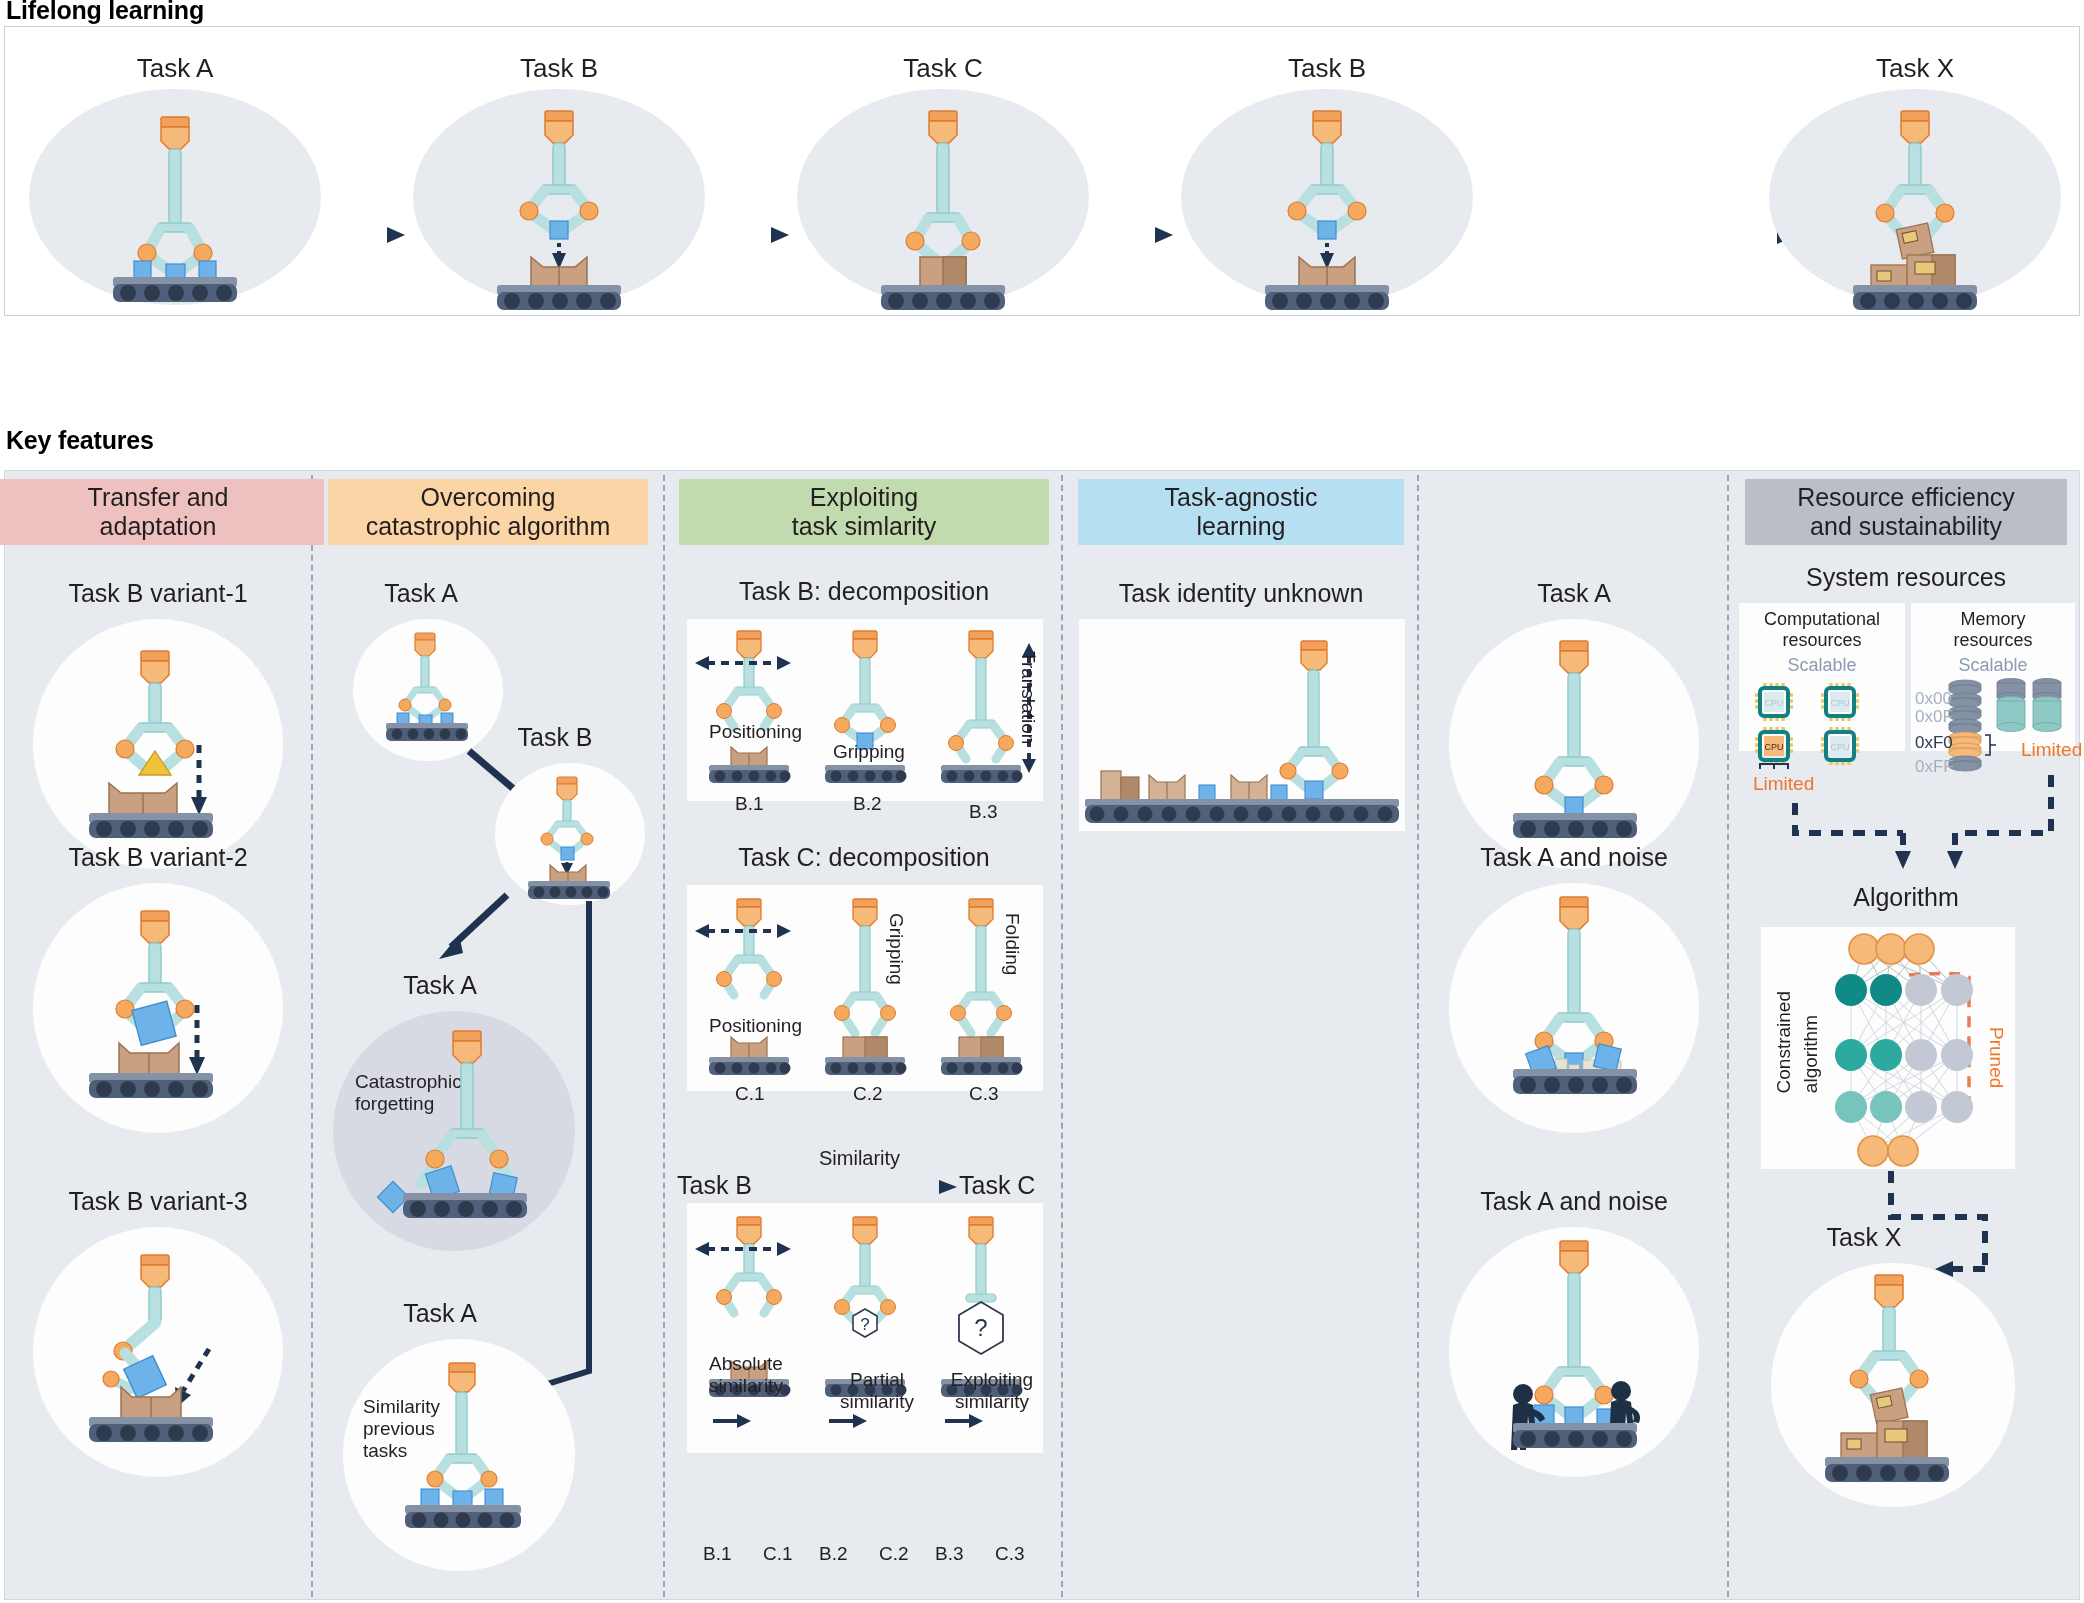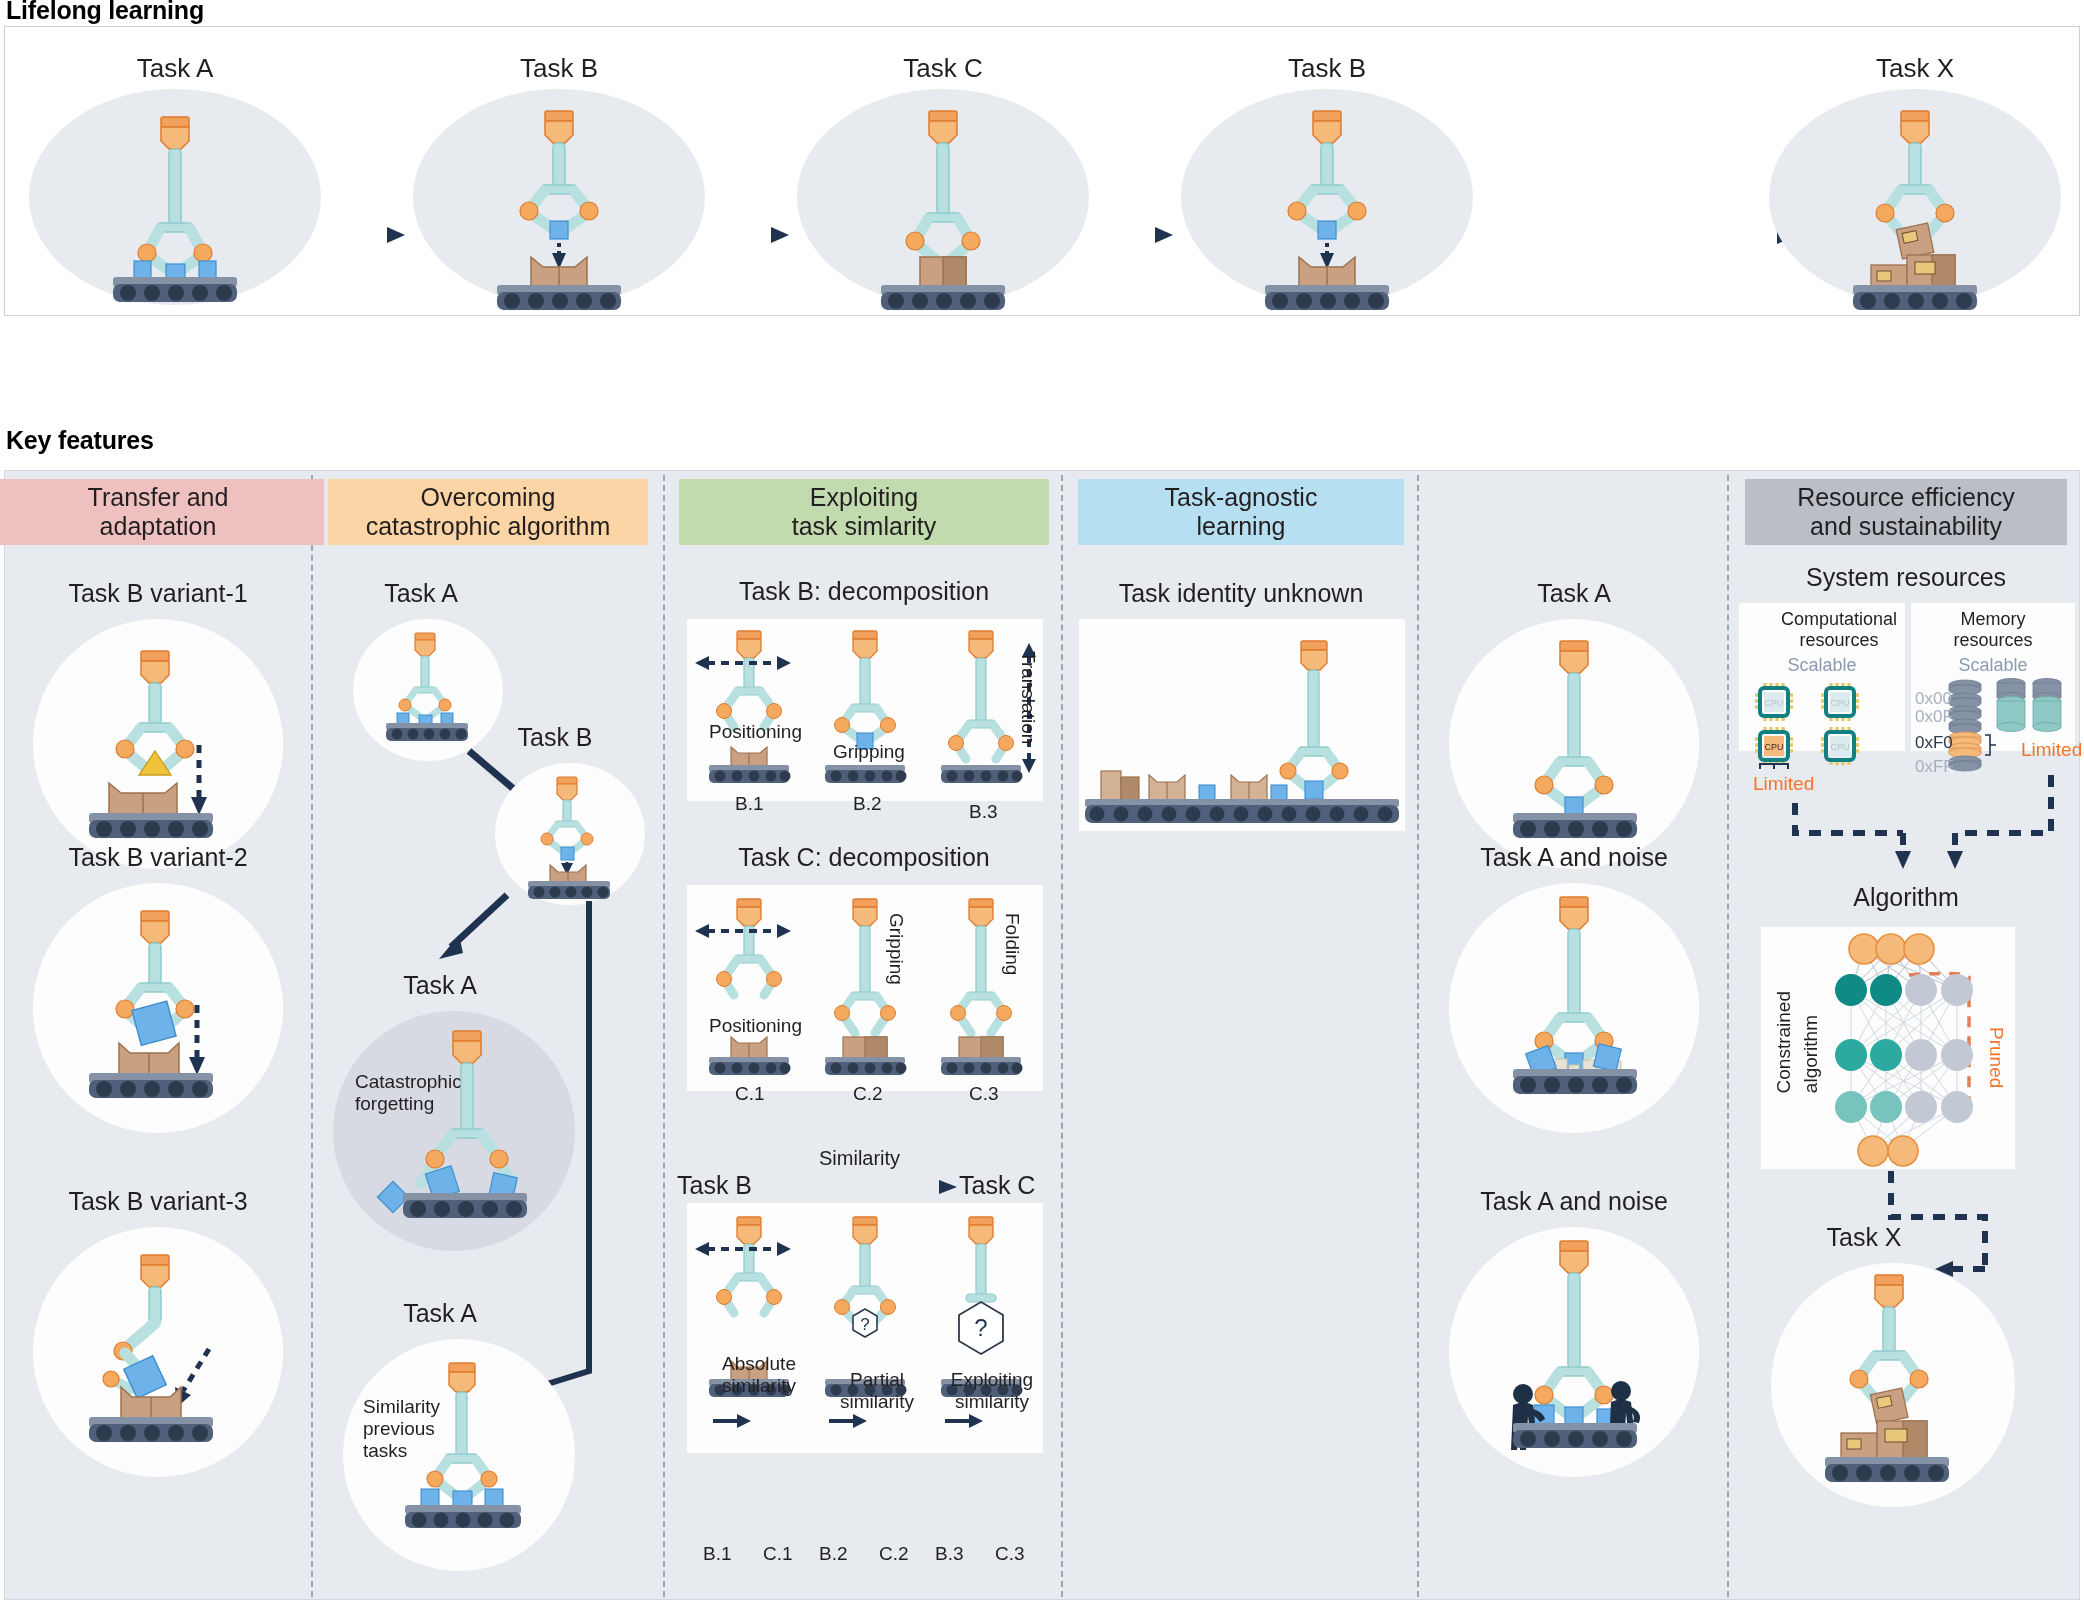--- a/index.html
+++ b/index.html
@@ -791,21 +791,21 @@
             <circle cx="33" cy="187" r="5.5"></circle>
             <circle cx="50" cy="187" r="5.5"></circle>
             <circle cx="67" cy="187" r="5.5"></circle>
             <circle cx="84" cy="187" r="5.5"></circle>
             <circle cx="98" cy="187" r="5.5"></circle>
           </g>
         <path d="M26 218 L52 218" stroke="#1f3350" stroke-width="4"></path>
         <path d="M50 211 L64 218 L50 225 Z" fill="#1f3350"></path>
       </g>
     </svg>
-    <div class="sub-label" style="left:42px; top:882px; text-align:center; width:100px;">
+    <div class="sub-label" style="left:42px; top:882px; width:100px;">
       <div>Absolute</div>
       <div>similarity</div>
     </div>
     <div class="sub-label" style="left:160px; top:898px; text-align:center; width:100px;">
       <div>Partial</div>
       <div>similarity</div>
     </div>
     <div class="sub-label" style="left:272px; top:898px; text-align:center; width:106px;">
       <div>Exploiting</div>
       <div>similarity</div>
@@ -981,21 +981,21 @@
     <div class="col-header" style="width:322px; background:#b9bec7;">
       <div>
         <div>Resource efficiency</div>
         <div>and sustainability</div>
       </div>
     </div>
 
     <div class="panel-title" style="top:92px;">System resources</div>
 
     <div class="white-panel" style="left:8px; top:132px; width:166px; height:148px;"></div>
-    <div class="sub-label" style="left:8px; top:138px; width:166px; text-align:center; font-size:18px;margin-left:17px;">
+    <div class="sub-label" style="left:8px; top:138px; width:166px; text-align:center; font-size:18px;">
       <div>Computational</div>
       <div>resources</div>
     </div>
     <div class="sub-label" style="left:8px; top:184px; width:166px; text-align:center; color:#8d9bb0; font-size:18px;">Scalable</div>
     <svg style="position:absolute;left:20px;top:208px;" width="146" height="92" viewBox="0 0 146 92">
       <g>
         <g stroke="#e3c96a" stroke-width="3.4" fill="none">
           <path d="M14 4 v6 M20 4 v6 M26 4 v6 M32 4 v6"></path>
           <path d="M14 36 v6 M20 36 v6 M26 36 v6 M32 36 v6"></path>
           <path d="M4 16 h6 M4 22 h6 M4 28 h6"></path>

